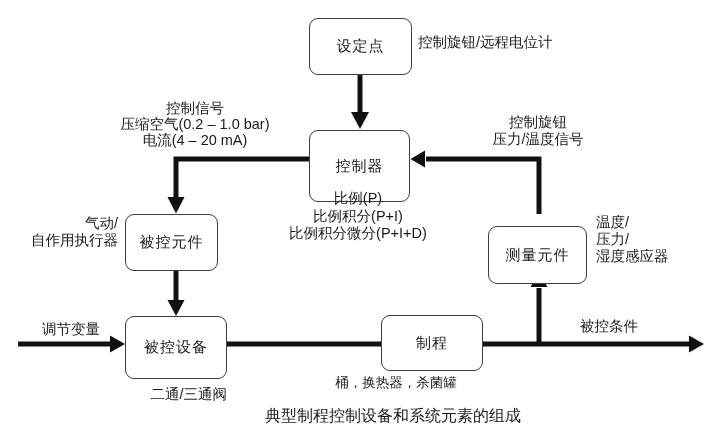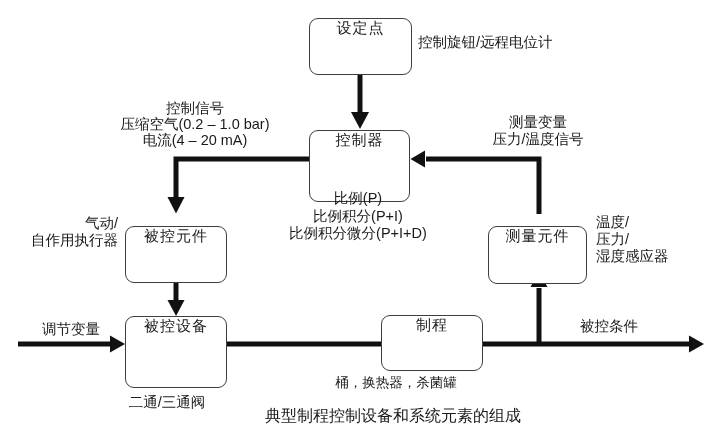--- a/index.html
+++ b/index.html
@@ -35,47 +35,47 @@
   }
   svg.wires .head { fill: var(--color-line); stroke: none; }
 
   .box {
     position: absolute;
     z-index: 2;
     background: var(--color-background);
     border: 1.5px solid var(--color-box-border);
     border-radius: 9px;
     display: flex;
-    align-items: flex-start;
+    align-items: center;
     justify-content: center;
     font-size: 15px;
     color: var(--color-text);
     letter-spacing: 1px;
   }
   .box-setpoint           { left: 309px; top: 18px;  width: 103px; height: 57px; }
   .box-controller         { left: 309px; top: 130px; width: 101px; height: 72px; }
-  .box-controlled-element { left: 125px; top: 214px; width: 102px; height: 57px; margin-top: 12px; }
-  .box-controlled-device  { left: 125px; top: 316px; width: 102px; height: 72px; }
+  .box-controlled-element { left: 125px; top: 214px; width: 93px; height: 57px; }
+  .box-controlled-device  { left: 125px; top: 316px; width: 102px; height: 63px; }
   .box-process            { left: 345px; top: 315px; width: 102px; height: 56px; margin-left: 36px; }
   .box-measuring-element  { left: 488px; top: 214px; width: 99px;  height: 58px; margin-top: 12px; }
 
   .lbl {
     position: absolute;
     z-index: 2;
     font-size: 14.5px;
     color: var(--color-text);
     white-space: nowrap;
   }
   .lbl-setpoint-note     { left: 418px; top: 33px; }
   .lbl-control-signal    { left: 80px;  top: 100px; width: 230px; text-align: center; line-height: 16px; }
   .lbl-measured-variable { left: 448px; top: 114px; width: 180px; text-align: center; line-height: 16.5px; }
   .lbl-controller-modes  { left: 250px; top: 190px; width: 216px; text-align: center; line-height: 17.5px; }
   .lbl-actuator          { left: 20px;  top: 215px; width: 98px;  text-align: right;  line-height: 17px; }
   .lbl-manipulated-var   { left: 42px;  top: 320px; }
-  .lbl-valve-note        { left: 107px; top: 393px; width: 120px; text-align: center; }
+  .lbl-valve-note        { left: 107px; top: 385px; width: 120px; text-align: right; }
   .lbl-process-note      { left: 316px; top: 374px; width: 160px; text-align: center; font-size: 13.5px; }
   .lbl-sensor            { left: 596px; top: 214px; line-height: 17px; }
   .lbl-controlled-cond   { left: 580px; top: 317px; }
   .lbl-caption           { left: 221px; top: 406px; width: 300px; text-align: right; font-size: 16px; }
 </style>
 </head>
 <body>
 
 <div class="canvas">
 
@@ -138,21 +138,21 @@
 
   <div class="lbl lbl-setpoint-note">控制旋钮/远程电位计</div>
 
   <div class="lbl lbl-control-signal">
     <div>控制信号</div>
     <div>压缩空气(0.2 – 1.0 bar)</div>
     <div>电流(4 – 20 mA)</div>
   </div>
 
   <div class="lbl lbl-measured-variable">
-    <div>测量变量</div>
+    <div>控制旋钮</div>
     <div>压力/温度信号</div>
   </div>
 
   <div class="lbl lbl-controller-modes">
     <div>比例(P)</div>
     <div>比例积分(P+I)</div>
     <div>比例积分微分(P+I+D)</div>
   </div>
 
   <div class="lbl lbl-actuator">

